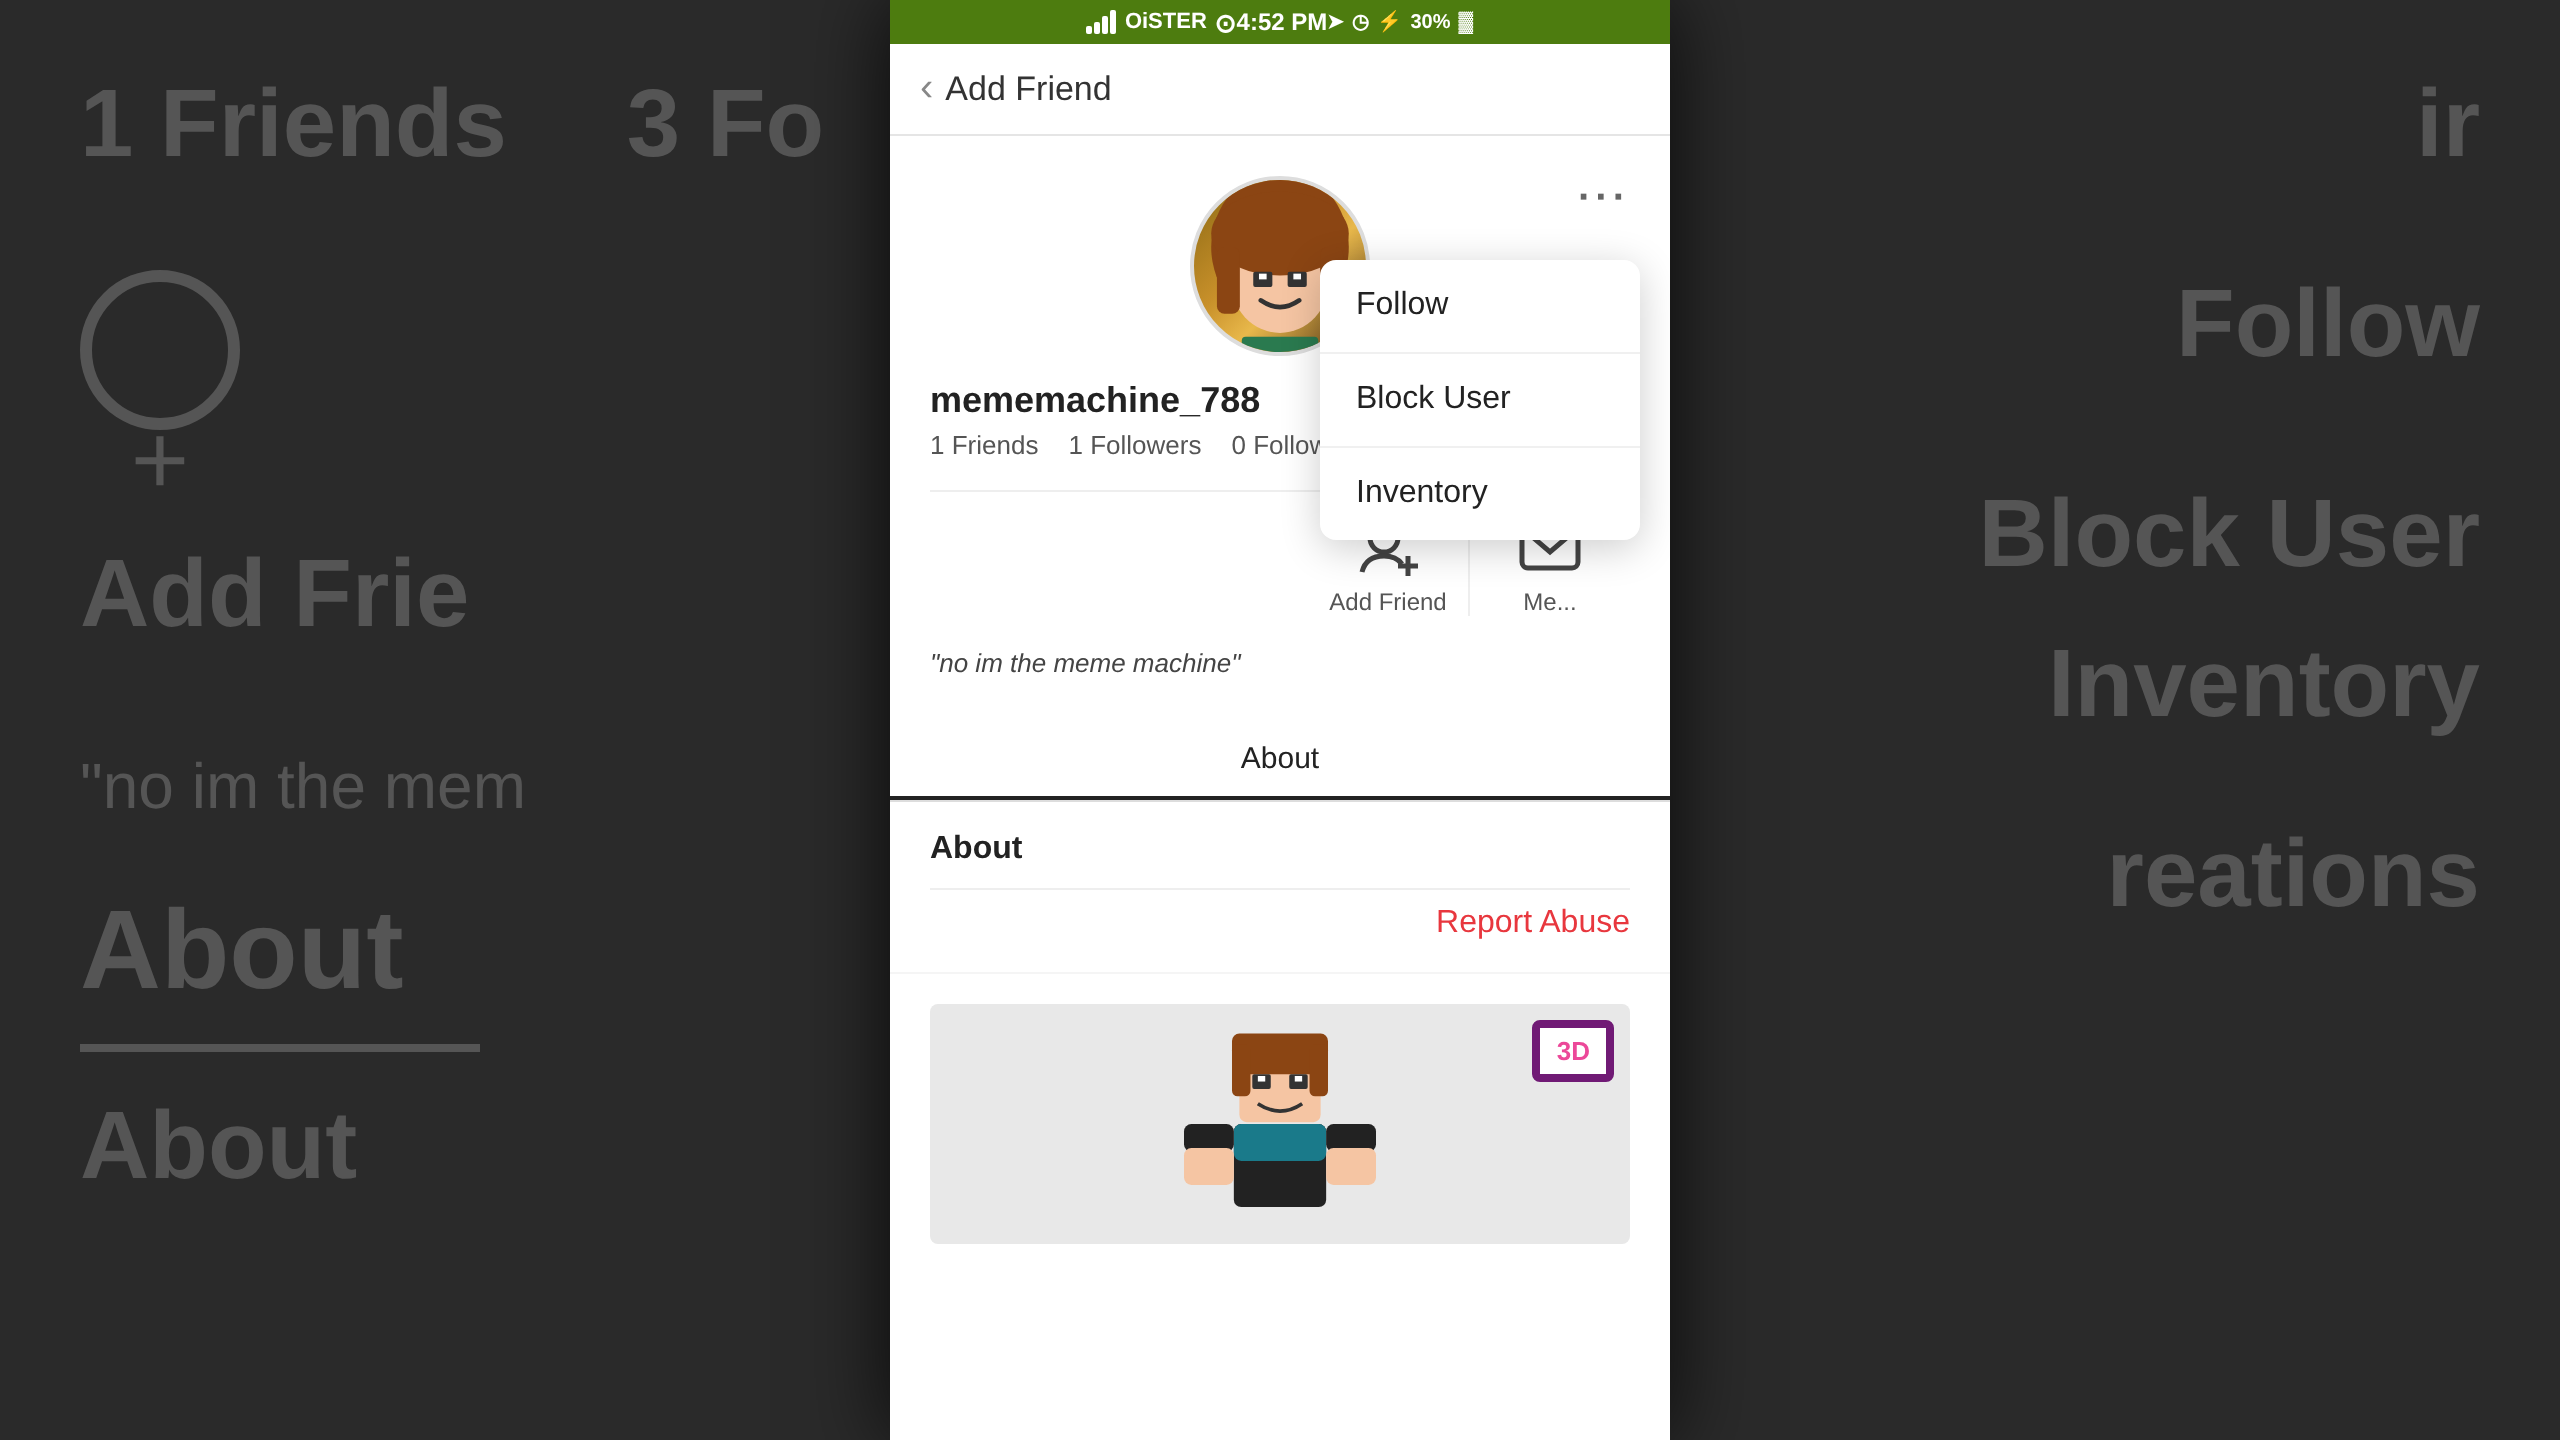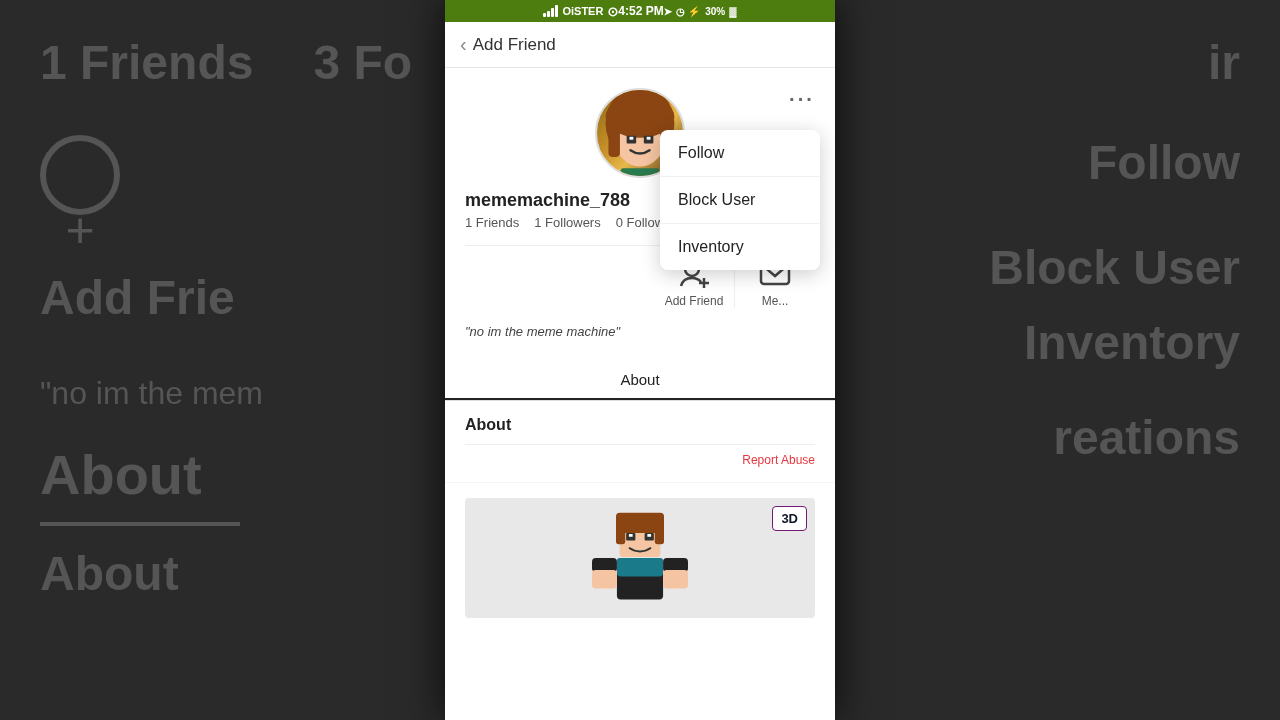--- a/index.html
+++ b/index.html
@@ -318,21 +318,21 @@
     }
 
     .about-divider {
       height: 1px;
       background: #eee;
       margin-bottom: 8px;
     }
 
     .report-abuse {
       color: #e8373e;
-      font-size: 12px;
+      font-size: 16px;
       text-align: right;
       display: block;
     }
 
     .currently-wearing {
       background: white;
       padding: 15px 20px 0;
     }
 
     .section-title {
@@ -351,26 +351,26 @@
       display: flex;
       align-items: flex-end;
       justify-content: center;
     }
 
     .three-d-btn {
       position: absolute;
       top: 8px;
       right: 8px;
       background: white;
-      border: 1px solid #701a75;
+      border: 4px solid #701a75;
       border-radius: 4px;
       padding: 4px 8px;
       font-size: 13px;
       font-weight: 600;
-      color: #0f172a;
+      color: #ec4899;
     }
 
     
     .dropdown-menu {
       position: absolute;
       right: 15px;
       top: 130px;
       background: white;
       border-radius: 8px;
       box-shadow: 0 4px 20px rgba(0,0,0,0.2);

